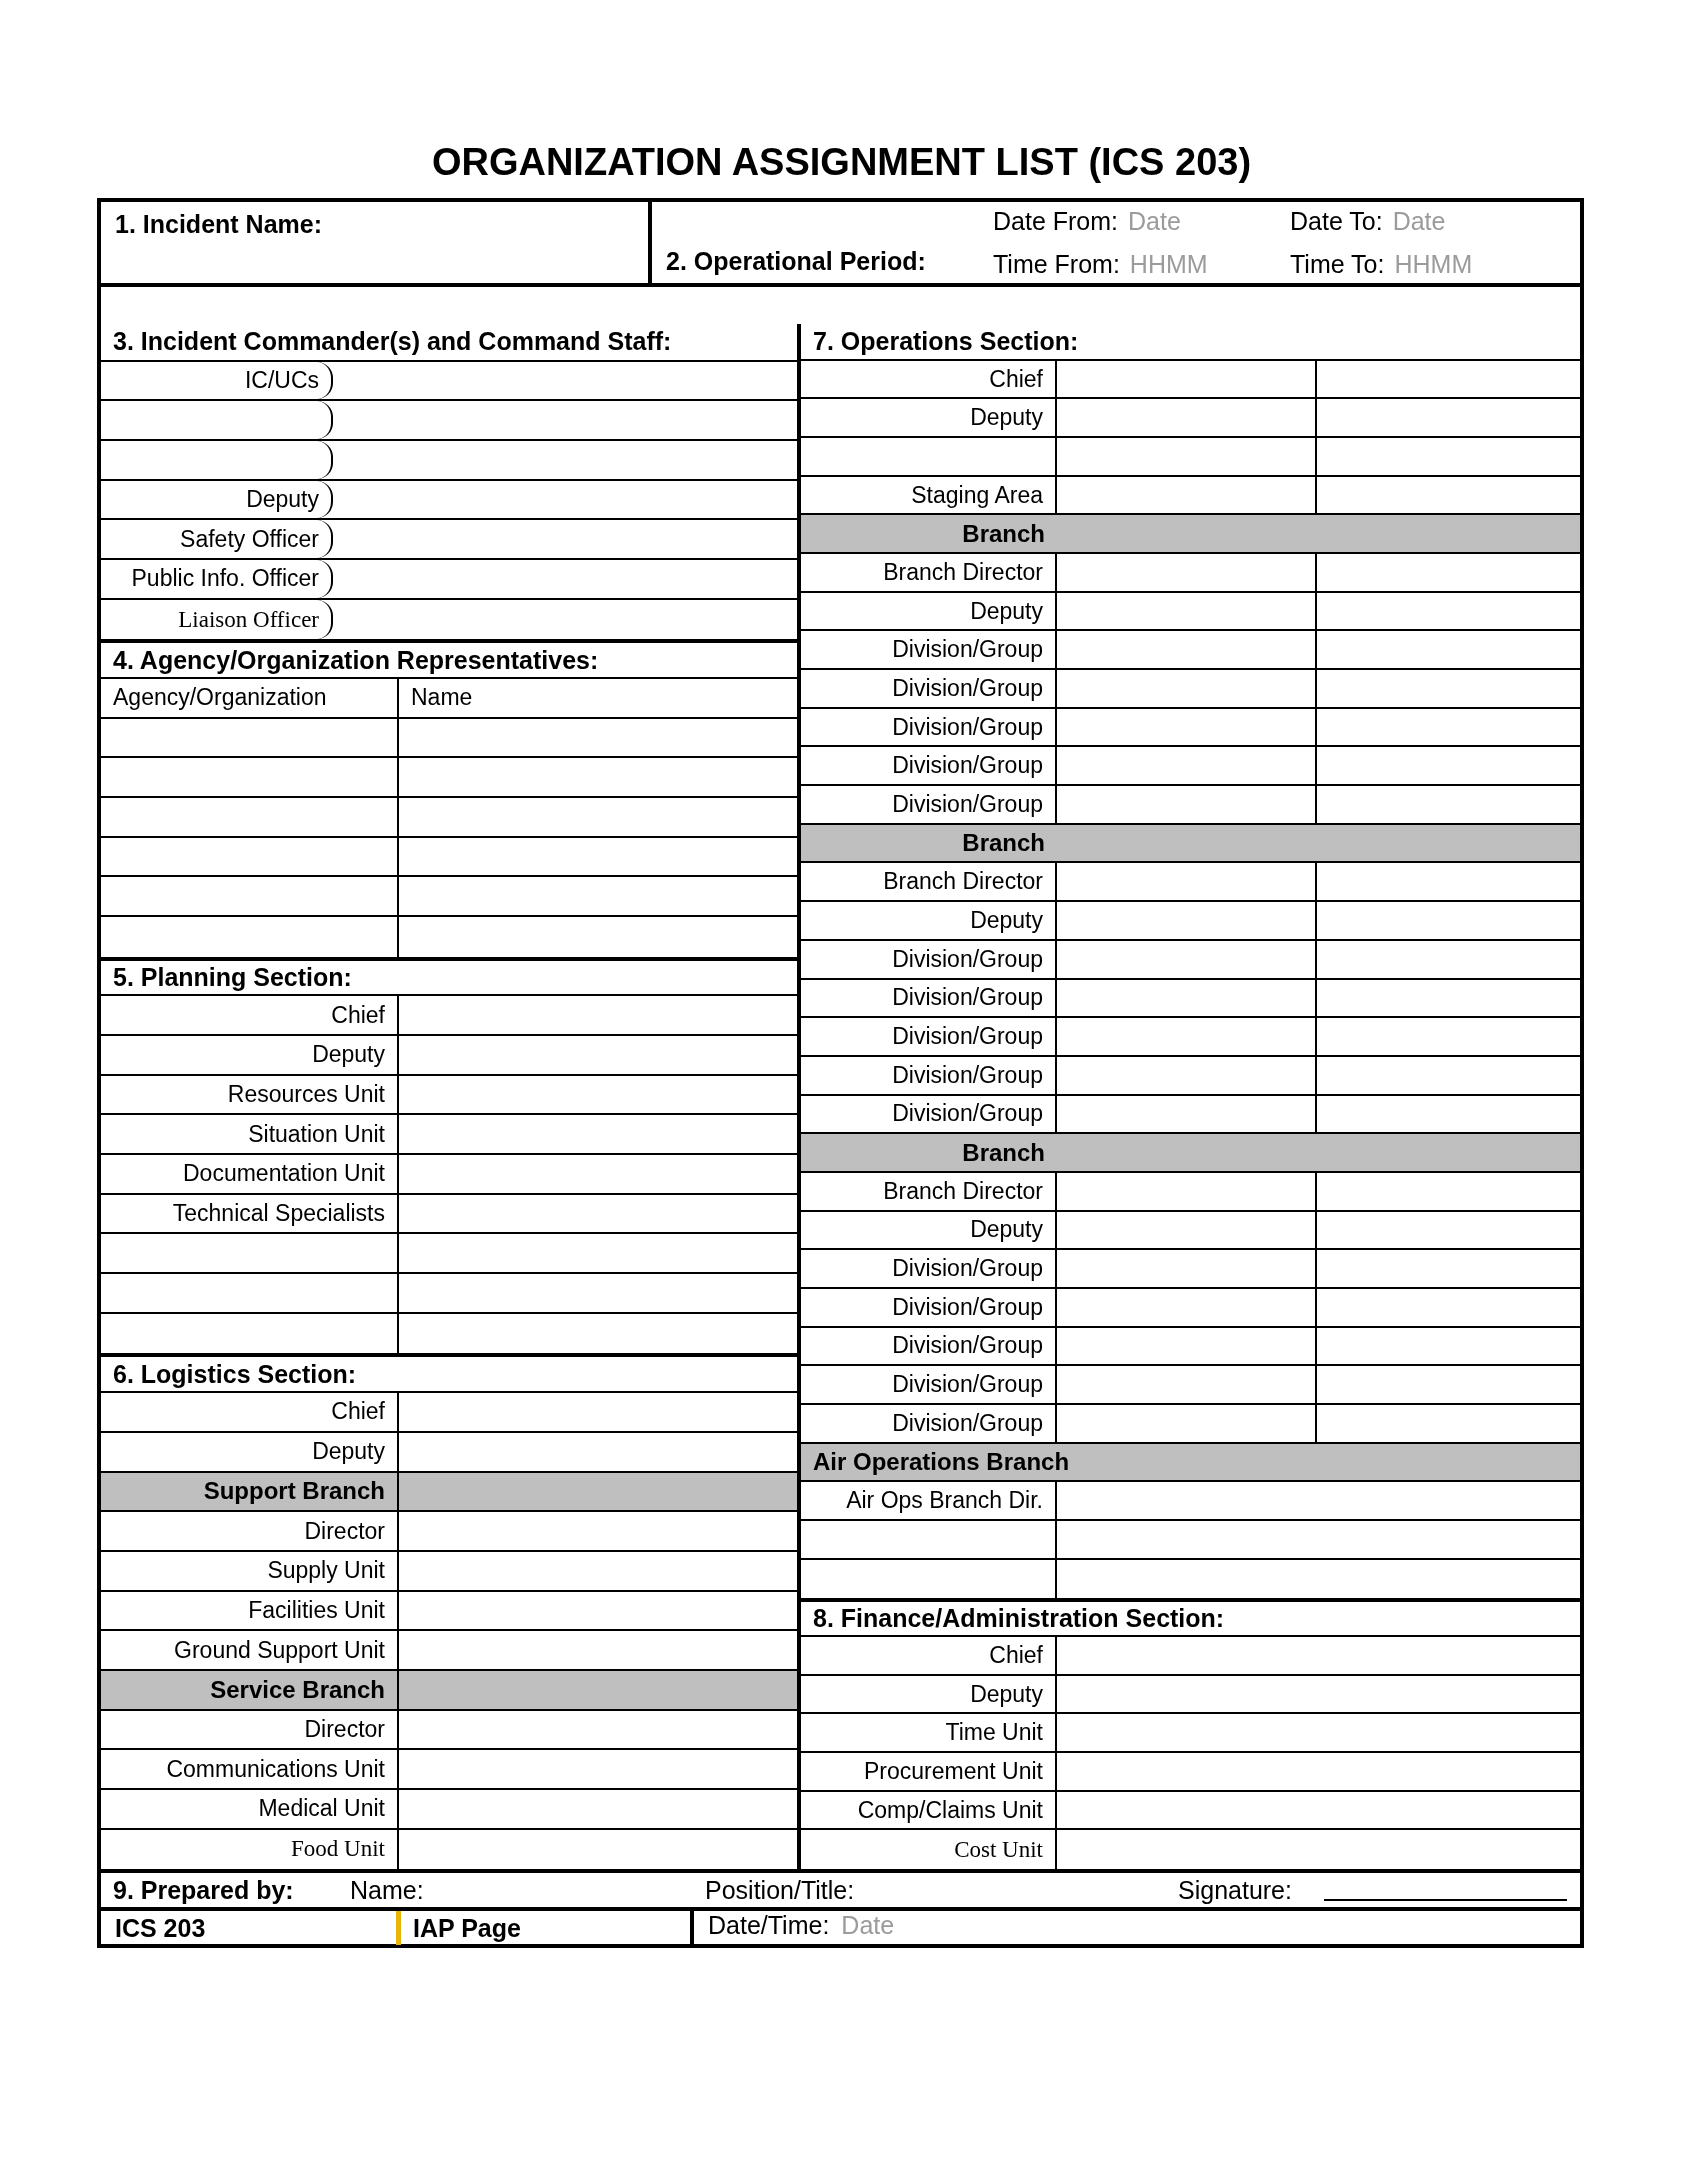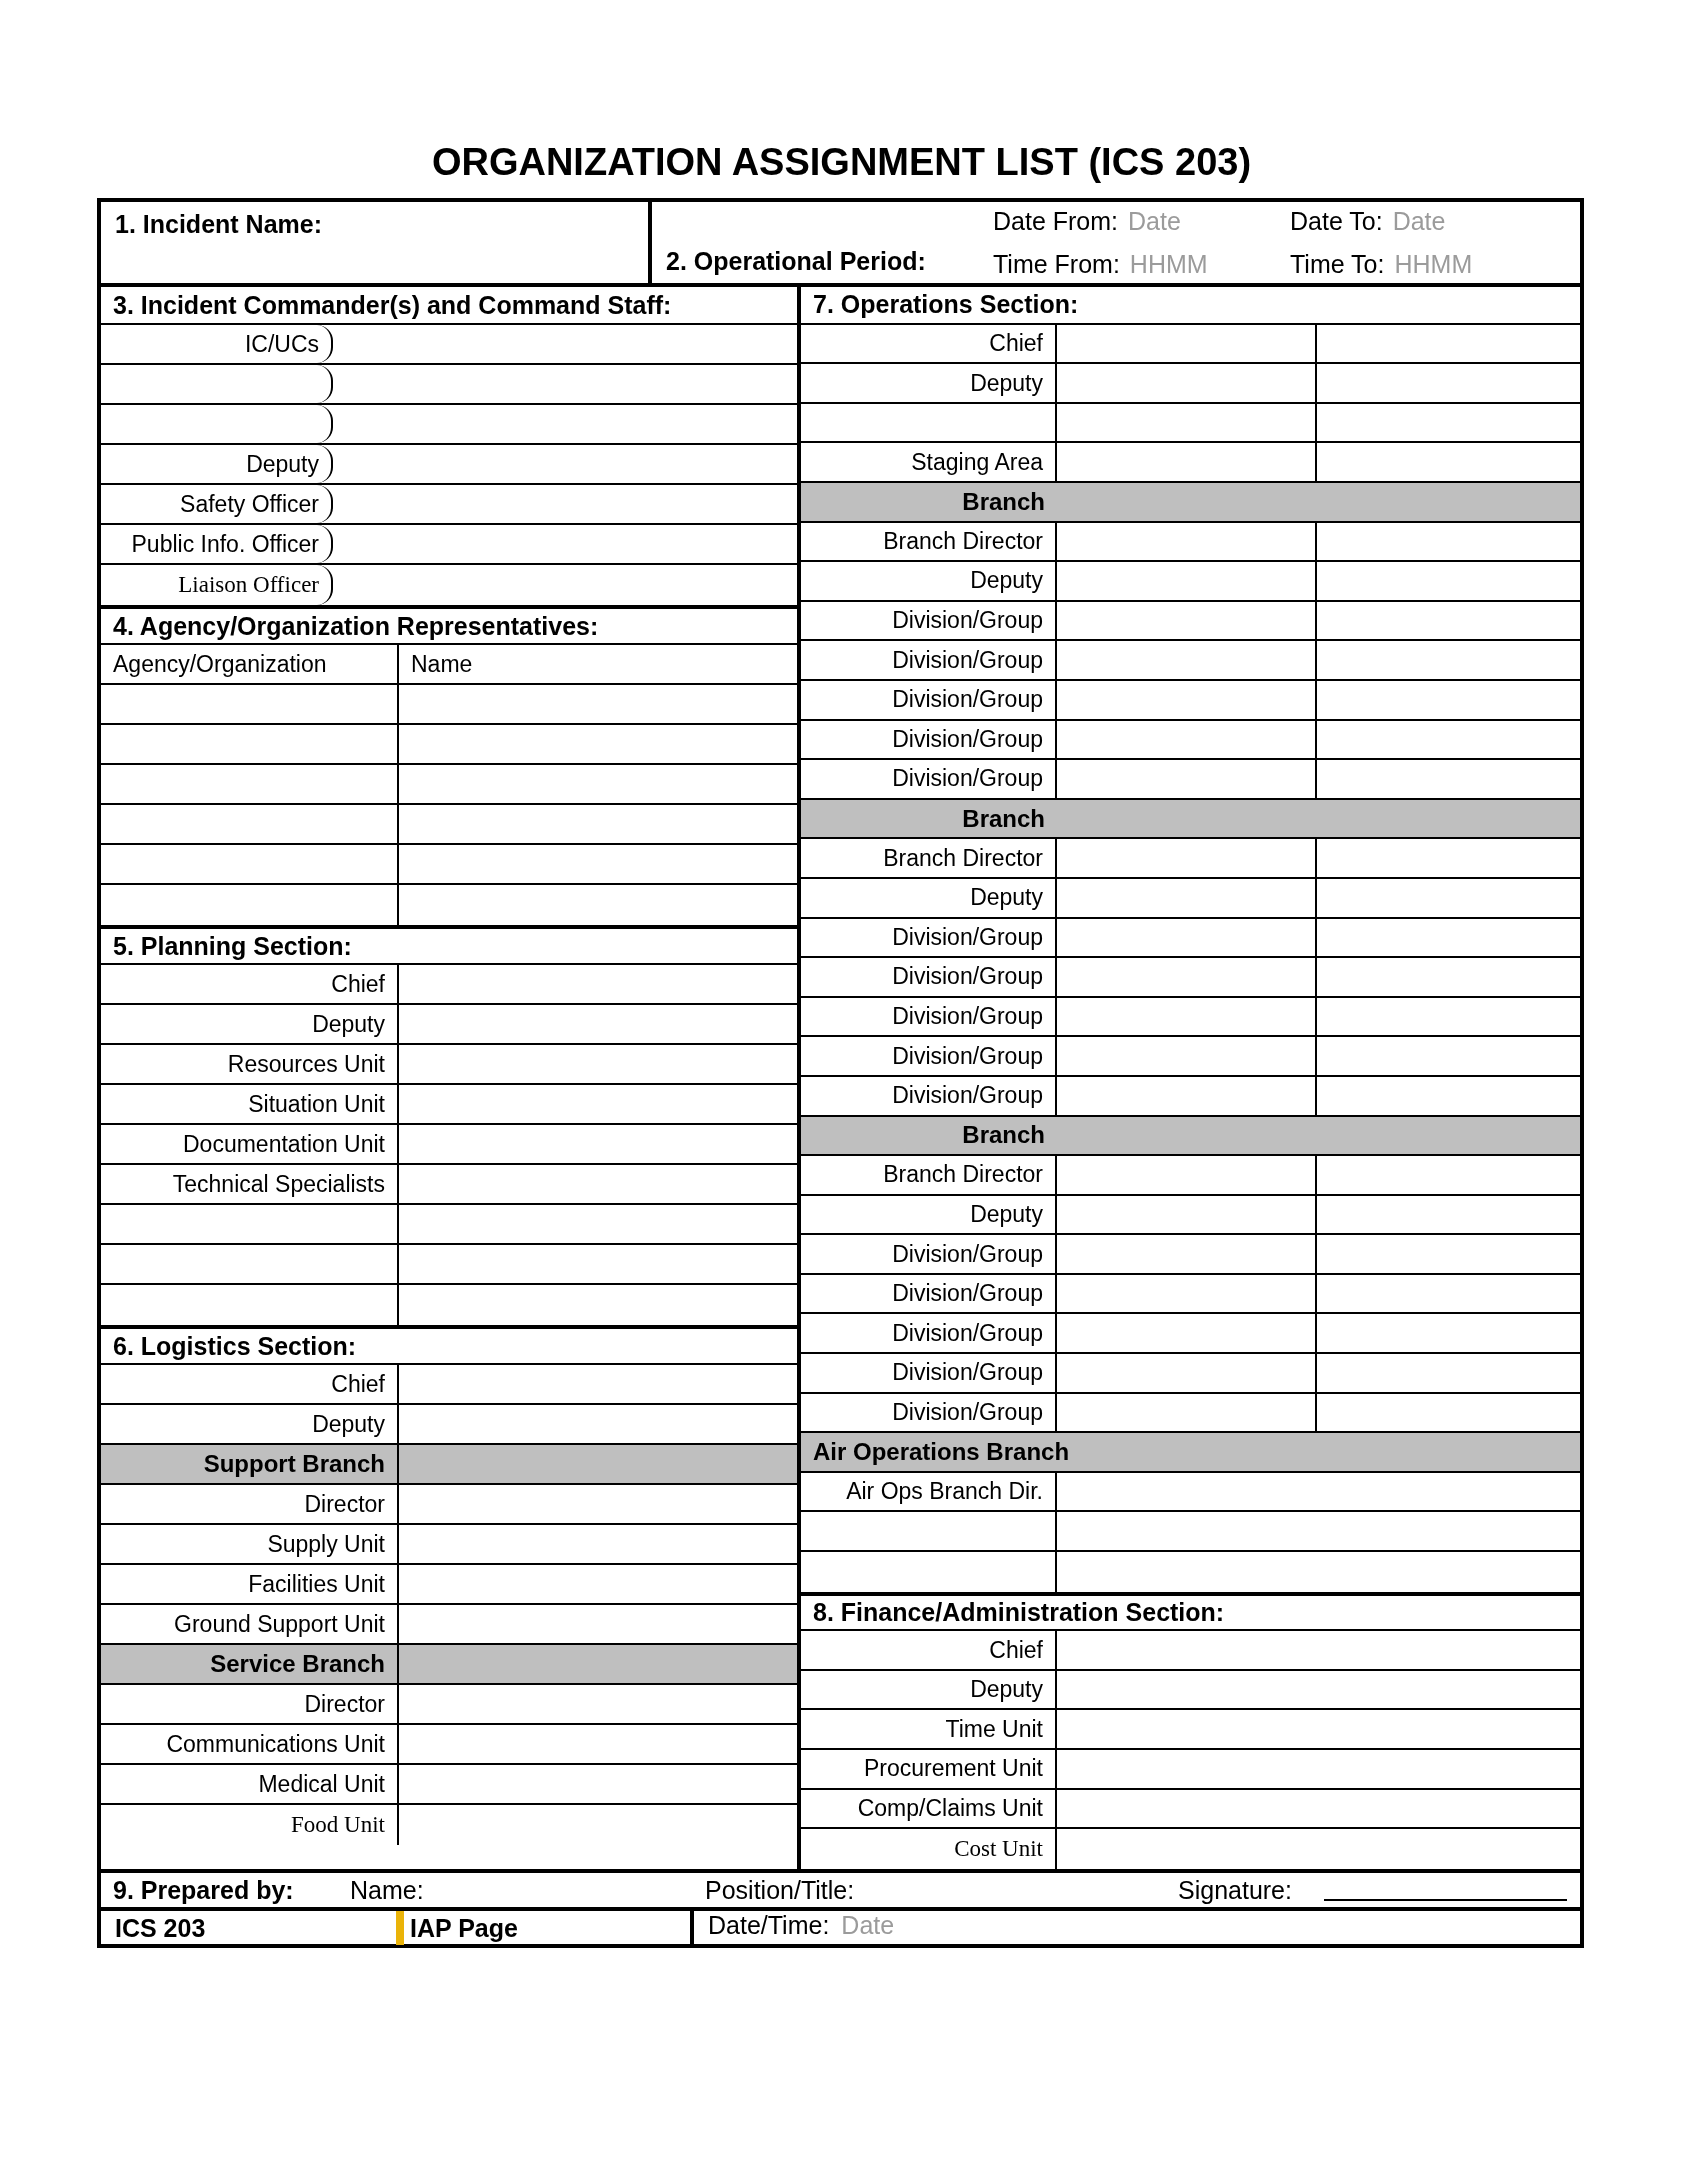--- a/index.html
+++ b/index.html
@@ -13,21 +13,21 @@
   .header-row{display:flex;height:85px;border-bottom:4px solid #000;box-sizing:border-box;}
   .box1{width:551px;border-right:4px solid #000;box-sizing:border-box;
         font-size:25px;font-weight:bold;padding:8px 0 0 14px;}
   .box2{flex:1;display:flex;align-items:center;box-sizing:border-box;padding-left:14px;font-size:25px;}
   .op-label{font-weight:bold;width:327px;margin-top:37px;}
   .op-col{display:flex;flex-direction:column;gap:14px;}
   .op-col.c1{width:297px;}
   .op-line .ph{color:#9b9b9b;margin-left:10px;}
   
   .panels{display:flex;height:1582px;box-sizing:border-box;}
-  .panel{display:flex;flex-direction:column;box-sizing:border-box;}
+  .panel{display:flex;flex-direction:column;box-sizing:border-box;margin-top:37px;}
   .panel.left{width:700px;border-right:4px solid #000;}
   .panel.right{flex:1;}
   .sec-header{height:38px;box-sizing:border-box;border-bottom:2px solid #000;
               font-weight:bold;font-size:25px;display:flex;align-items:center;padding-left:12px;}
   .sec-header.thick-top{border-top:4px solid #000;height:40px;}
   .row{display:flex;height:40px;border-bottom:2px solid #000;box-sizing:border-box;align-items:stretch;}
   .row.last{border-bottom:none;font-family:Liberation Serif, serif;}
   .lcell{display:flex;align-items:center;justify-content:flex-end;
          padding-right:12px;font-size:23px;box-sizing:border-box;}
   .lcell.left{justify-content:flex-start;padding-left:12px;padding-right:0;}
@@ -40,22 +40,22 @@
   
   .prepared-row{position:relative;height:38px;border-top:4px solid #000;box-sizing:border-box;font-size:25px;}
   .prepared-row .p9{position:absolute;left:12px;top:3px;font-weight:bold;}
   .prepared-row .pname{position:absolute;left:249px;top:3px;}
   .prepared-row .ppos{position:absolute;left:604px;top:3px;}
   .prepared-row .psig{position:absolute;left:1077px;top:3px;}
   .sig-line{position:absolute;left:1223px;top:26px;width:243px;border-bottom:2px solid #000;height:0;}
   
   .footer-row{display:flex;height:38px;border-top:4px solid #000;box-sizing:border-box;font-size:25px;}
   .f1{width:295px;display:flex;align-items:center;padding-left:14px;font-weight:bold;box-sizing:border-box;}
-  .f2{width:298px;display:flex;align-items:center;padding-left:6px;font-weight:bold;
-      border-left:8px solid #eab308;border-right:4px solid #000;box-sizing:border-box;}
+  .f2{width:298px;display:flex;align-items:center;padding-left:12px;font-weight:bold;
+      border-left:5px solid #eab308;border-right:4px solid #000;box-sizing:border-box;}
   .f3{flex:1;display:flex;align-items:flex-start;padding-left:14px;box-sizing:border-box;}
   .f3 .ph{color:#9b9b9b;margin-left:12px;}
 </style>
 </head>
 <body>
 
 <div class="page">
   <div class="title">ORGANIZATION ASSIGNMENT LIST (ICS 203)</div>
 
   <div class="form">

